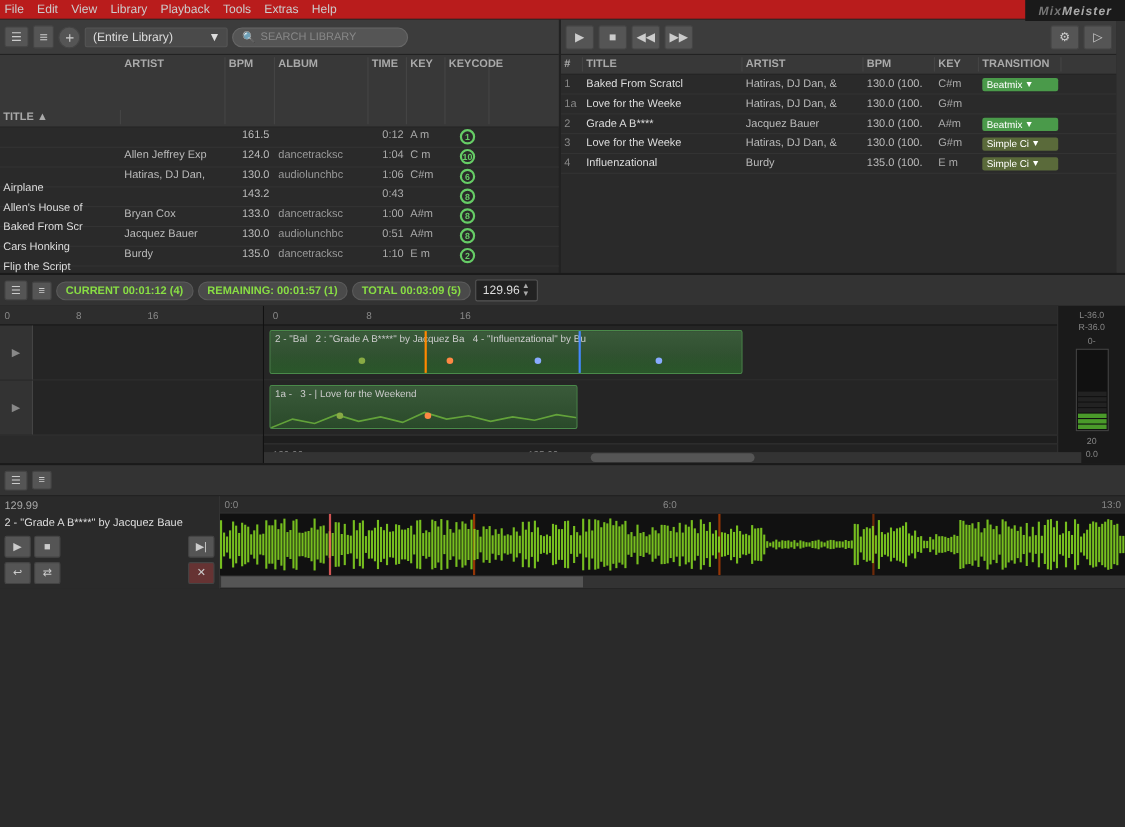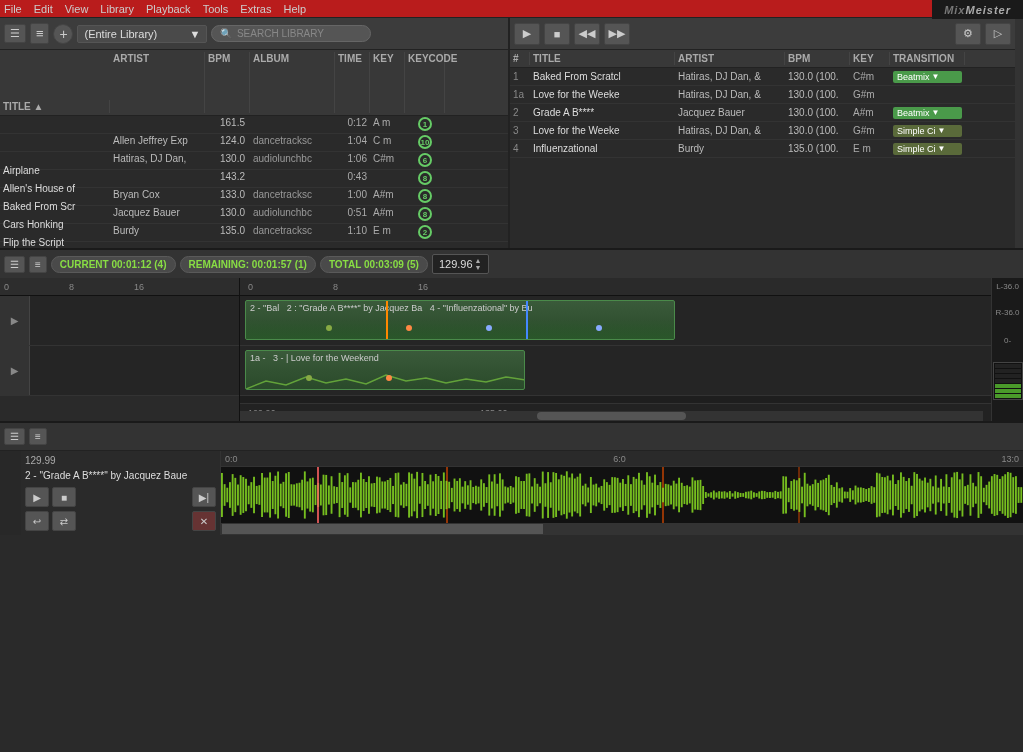--- a/index.html
+++ b/index.html
@@ -342,28 +342,28 @@
       height: 18px;
       background: #2a2a2a;
       border-bottom: 1px solid #111;
       display: flex;
       align-items: center;
       padding: 0 2px;
     }
 
     
     #vu-meter {
-      width: 32px;
+      width: 62px;
       background: #1a1a1a;
       border-left: 1px solid #333;
       display: flex;
       flex-direction: column;
       align-items: center;
       padding: 4px 2px;
-      gap: 17px;
+      gap: 2px;
     }
     .vu-label { font-size: 8px; color: #888; }
     .vu-bar-container {
       width: 30px;
       height: 80px;
       background: #111;
       border: 1px solid #444;
       position: relative;
       display: flex;
       flex-direction: column-reverse;
@@ -394,21 +394,20 @@
       gap: 4px;
       border-bottom: 1px solid #222;
     }
     #waveform-left {
       width: 200px;
       background: #2a2a2a;
       border-right: 1px solid #333;
       display: flex;
       flex-direction: column;
       padding: 4px;
-      margin-left: 21px;
     }
     #waveform-track-name {
       color: #ddd;
       font-size: 10px;
       margin-bottom: 4px;
     }
     .wf-controls {
       display: flex;
       gap: 3px;
       flex-wrap: wrap;

